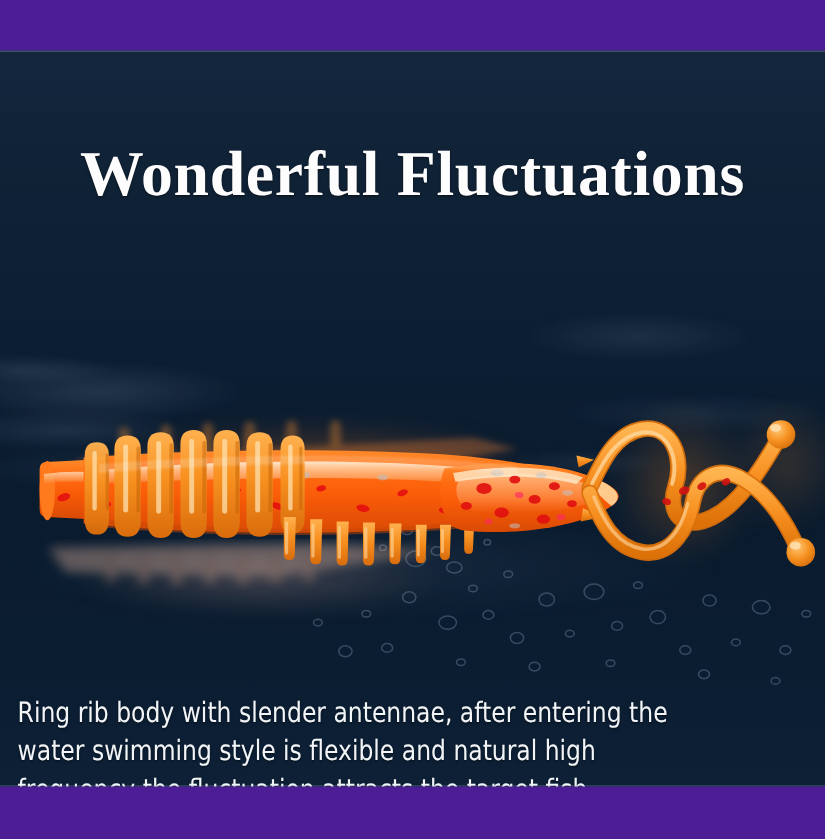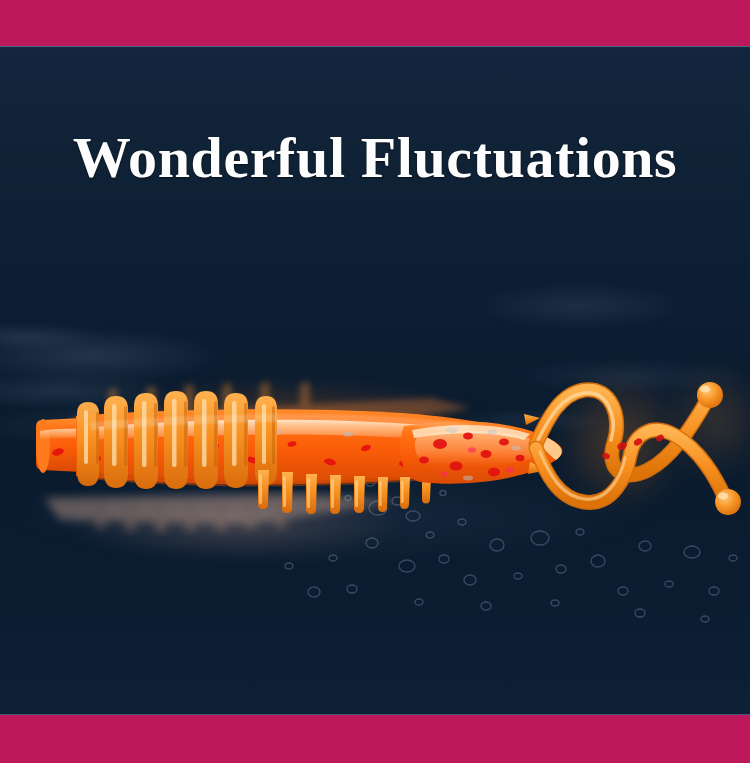--- a/index.html
+++ b/index.html
@@ -1,19 +1,19 @@
 <!DOCTYPE html>
 <html><head>
 <meta charset="utf-8">
 <title>Wonderful Fluctuations</title>
 <style>
   html,body{margin:0;padding:0;background:#ffffff;}
   body{width:750px;height:763px;font-family:"Liberation Sans",sans-serif;overflow:hidden;}
 
-  #page{position:relative;width:750px;height:763px;background:#be185d;overflow:hidden;}
+  #page{position:relative;width:750px;height:763px;background:#4c1d95;overflow:hidden;}
 
   
   #panel{
     position:absolute;left:0;top:46px;width:750px;height:669px;
     background:
       linear-gradient(180deg,#13263e 0%,#102236 16%,#0c1e33 38%,#0a1b2e 62%,#0b1d31 85%,#0d2036 100%);
     overflow:hidden;
   }
   #panel:before{ 
     content:"";position:absolute;left:0;top:0;width:100%;height:1px;
@@ -393,15 +393,20 @@
         <ellipse cx="723" cy="450" rx="5" ry="3.6" fill="#ffe3b6" opacity=".8"></ellipse>
       </g>
 
       <g filter="url(#soft)" opacity=".18">
         <path d="M90 376 C 220 366, 360 364, 470 378 L 470 386 C 360 372, 220 374, 90 384 Z" fill="#ffffff"></path>
       </g>
     </svg>
 
     <div id="title">Wonderful Fluctuations</div>
 
+    <div id="copy">
+      <span class="ln">Ring rib body with slender antennae, after entering the</span>
+      <span class="ln">water swimming style is flexible and natural high</span>
+      <span class="ln">frequency the fluctuation attracts the target fish.</span>
+    </div>
 
   </div>
 </div>
 
 </body></html>

